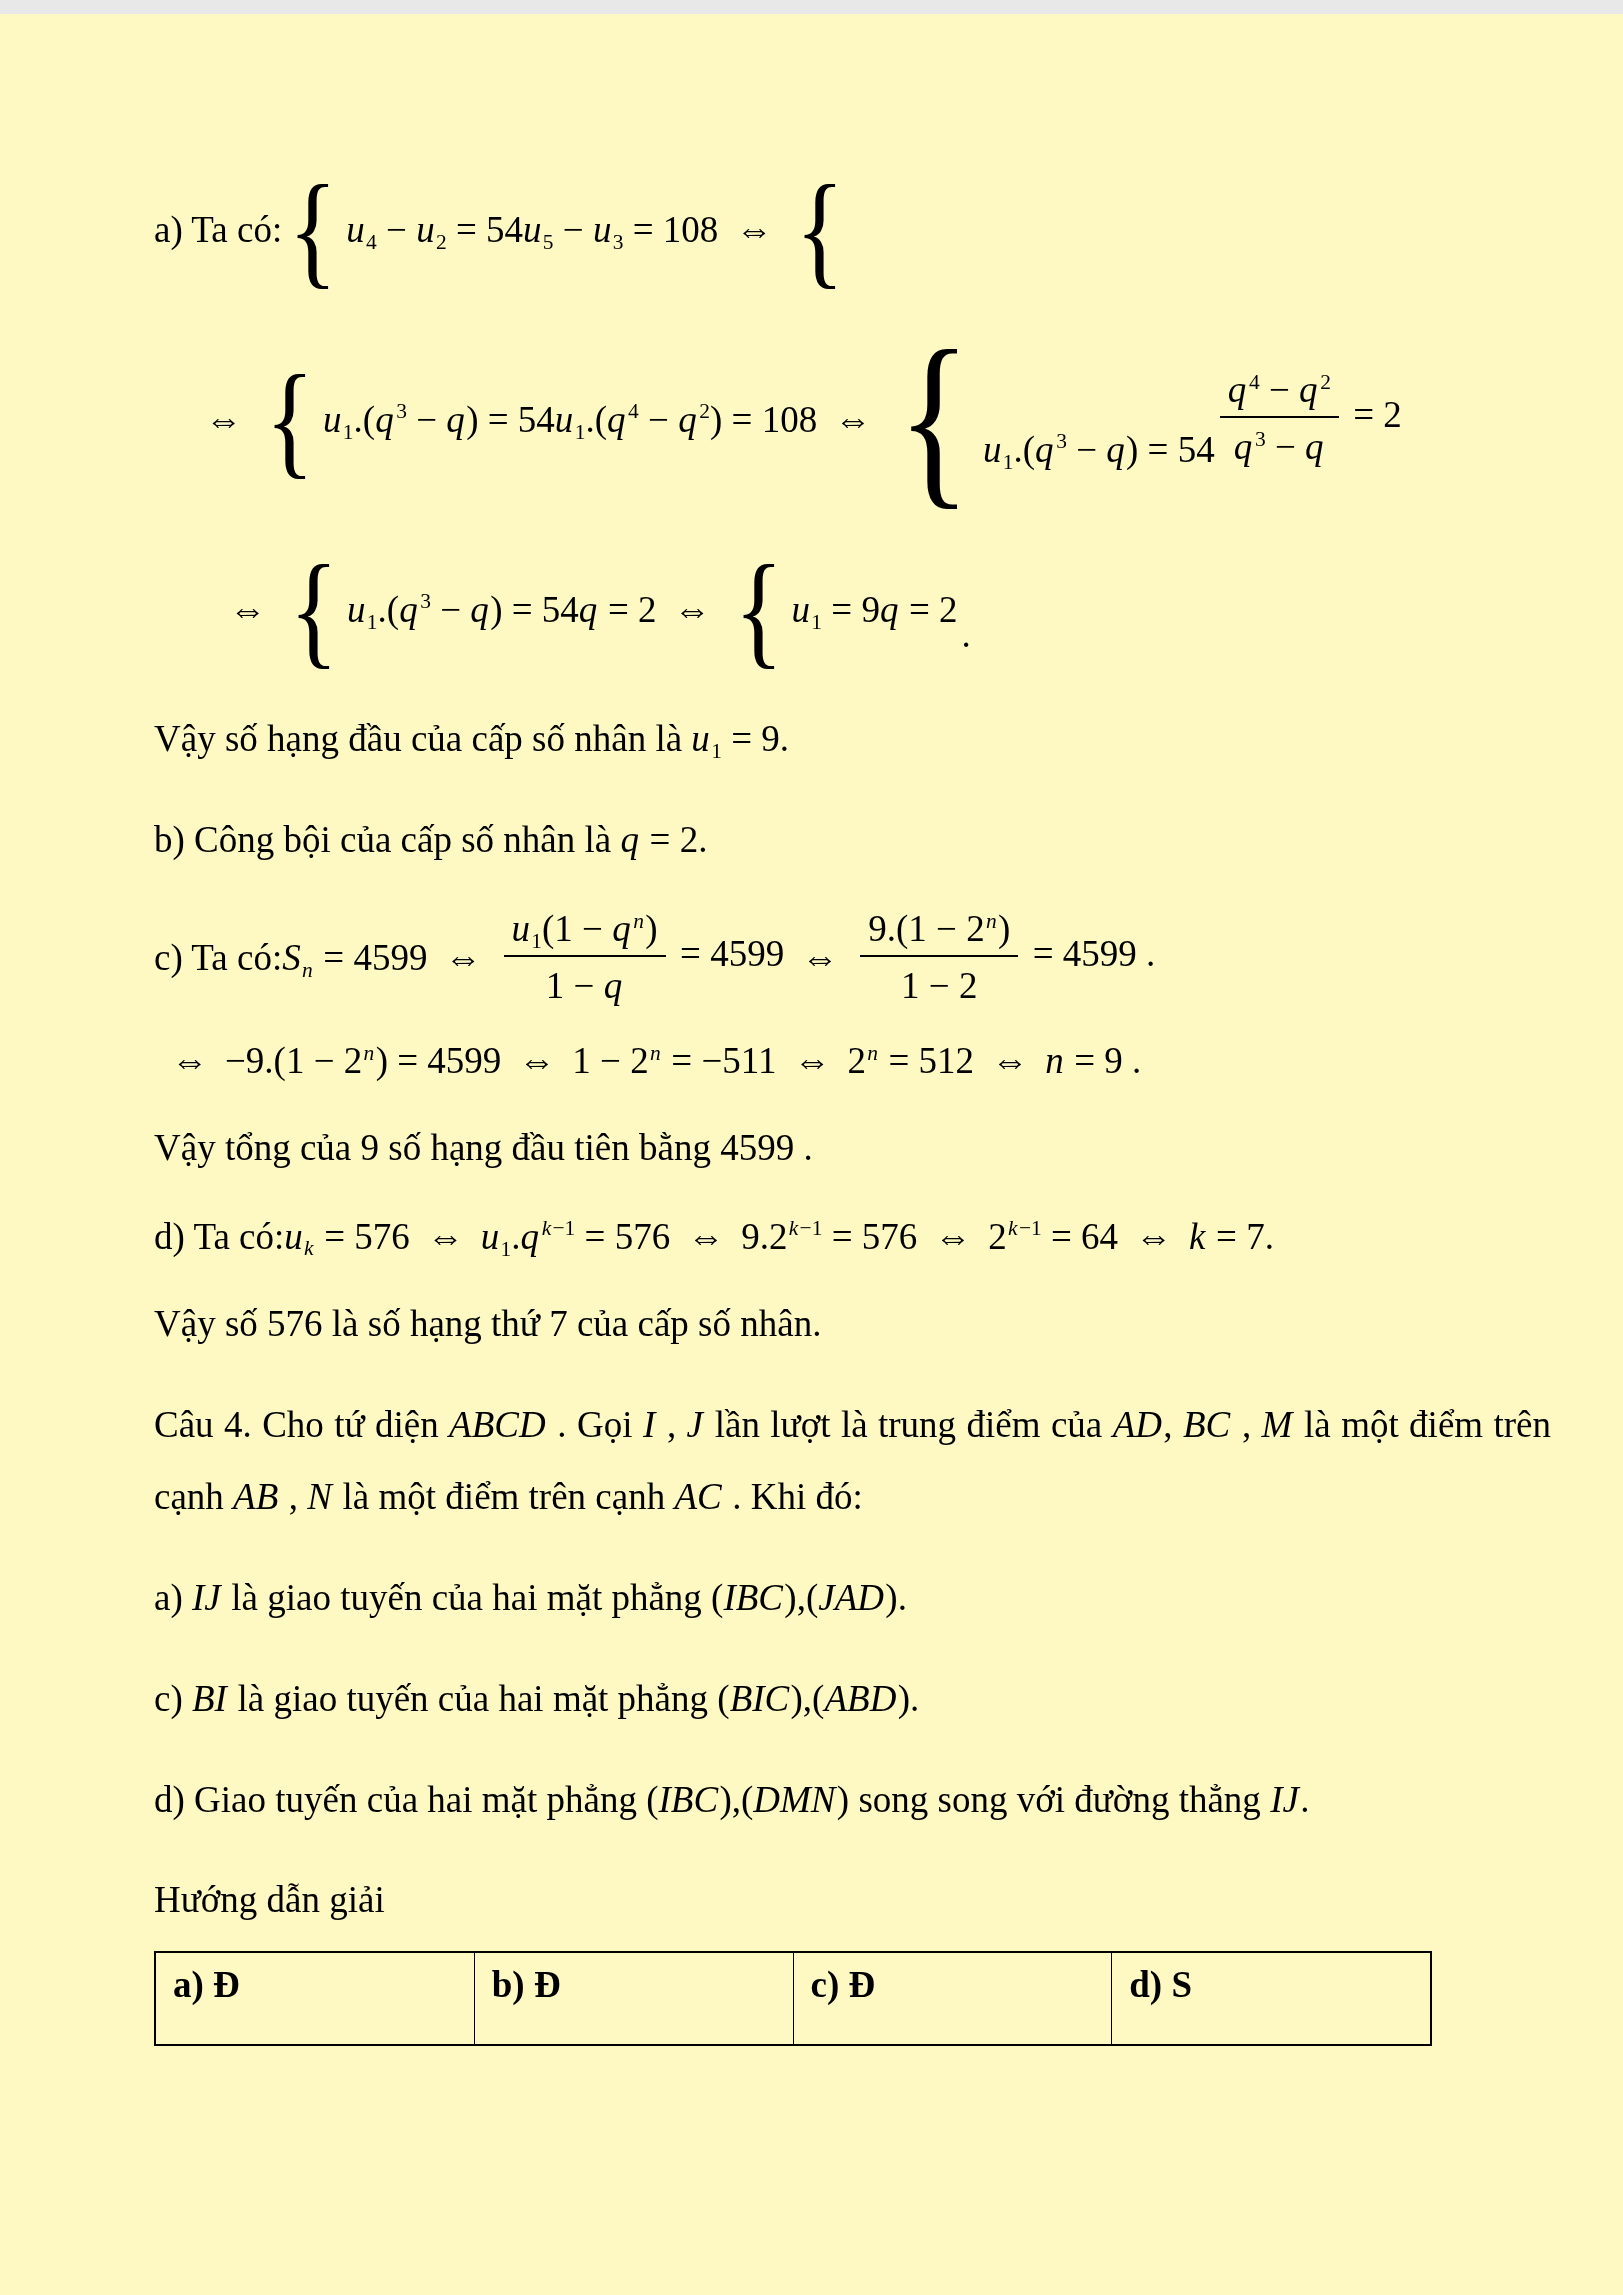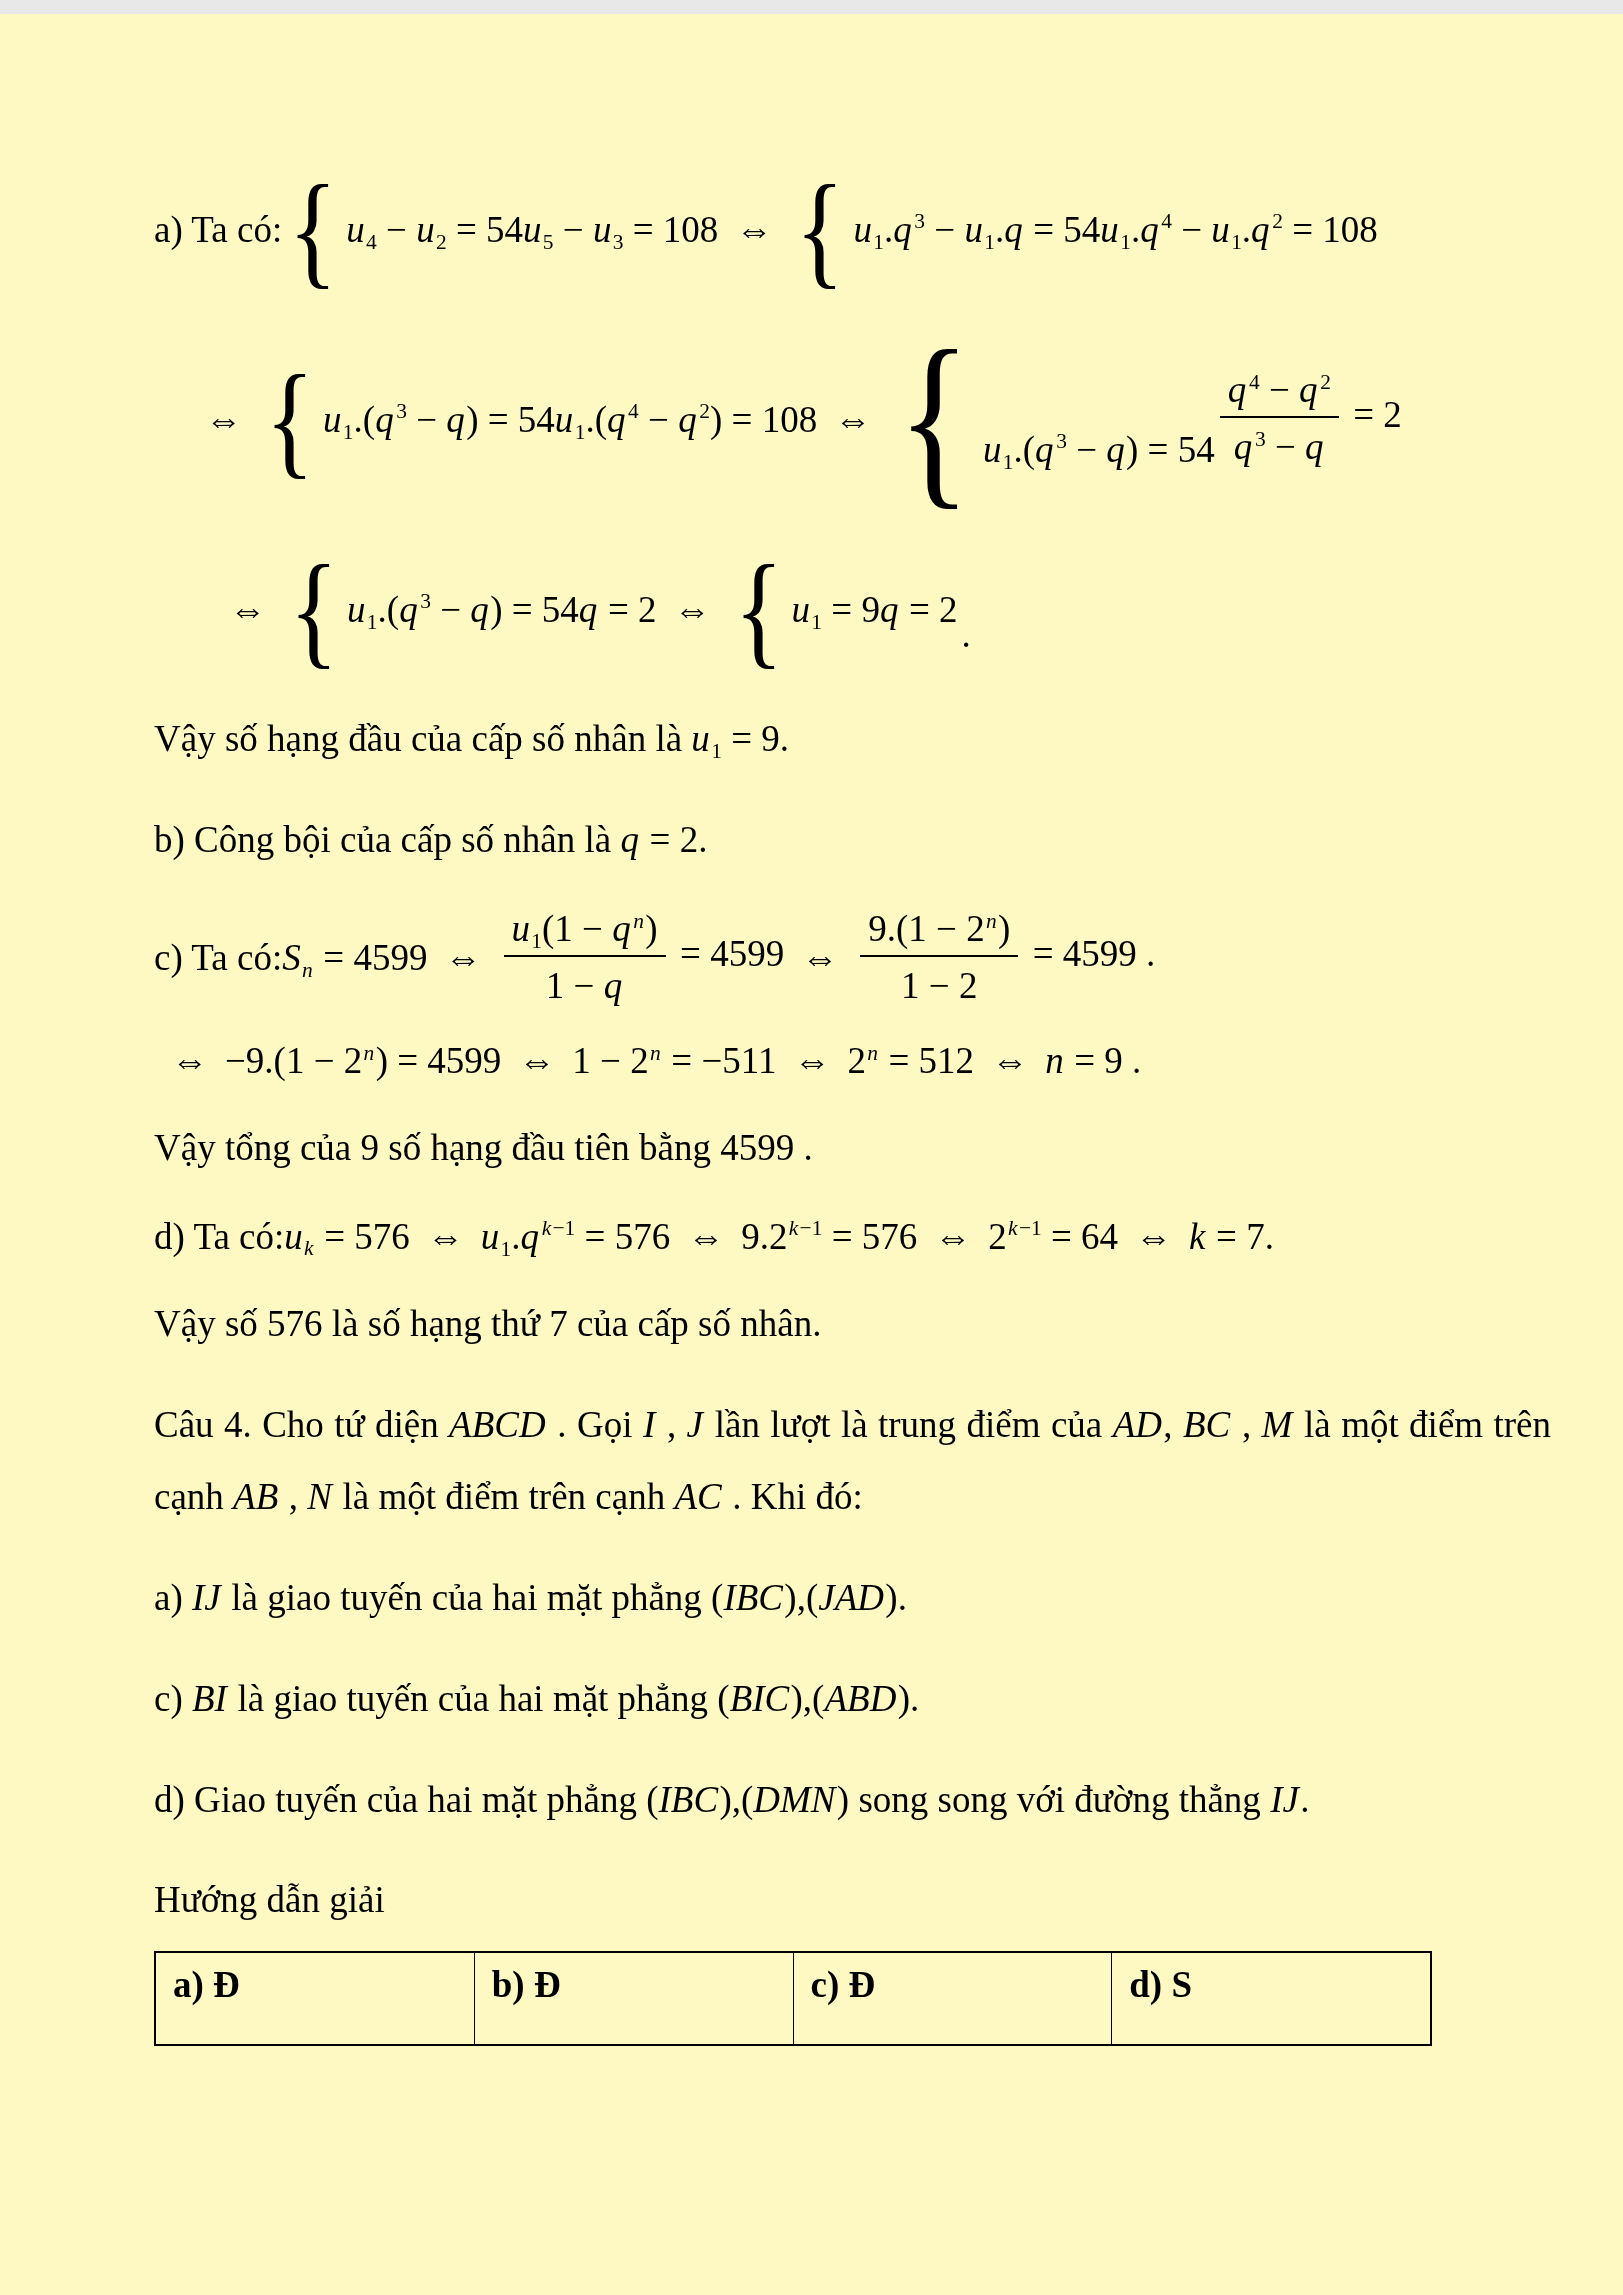--- a/index.html
+++ b/index.html
@@ -86,24 +86,20 @@
           <span class="cases">
             <span class="brace" style="font-size: 128px;">{</span>
             <span class="rows">
               <span class="row math"><i>u</i><sub>4</sub> − <i>u</i><sub>2</sub> = 54</span>
               <span class="row math"><i>u</i><sub>5</sub> − <i>u</i><sub>3</sub> = 108</span>
             </span>
           </span>
           <span class="arrow">⇔</span>
           <span class="cases">
             <span class="brace" style="font-size: 128px;">{</span>
-            <span class="rows">
-              <span class="row math"><i>u</i><sub>1</sub>.<i>q</i><sup>3</sup> − <i>u</i><sub>1</sub>.<i>q</i> = 54</span>
-              <span class="row math"><i>u</i><sub>1</sub>.<i>q</i><sup>4</sup> − <i>u</i><sub>1</sub>.<i>q</i><sup>2</sup> = 108</span>
-            </span>
           </span>
         </div>
         <div class="line math-line" style="padding-left: 34px;">
           <span class="arrow">⇔</span>
           <span class="cases">
             <span class="brace" style="font-size: 128px;">{</span>
             <span class="rows">
               <span class="row math"><i>u</i><sub>1</sub>.(<i>q</i><sup>3</sup> − <i>q</i>) = 54</span>
               <span class="row math"><i>u</i><sub>1</sub>.(<i>q</i><sup>4</sup> − <i>q</i><sup>2</sup>) = 108</span>
             </span>

